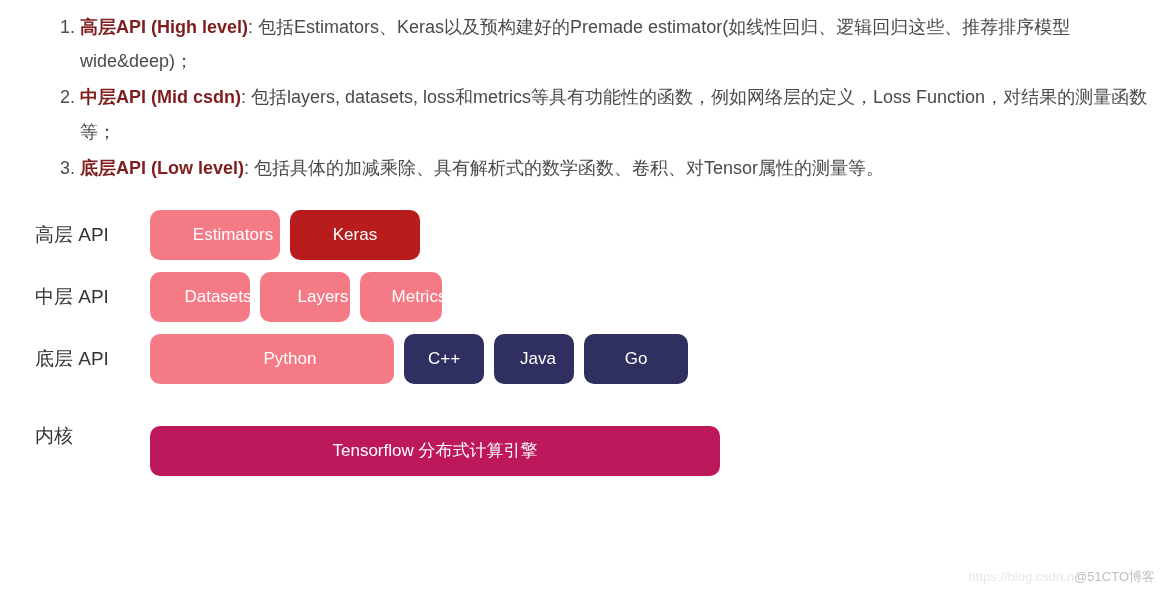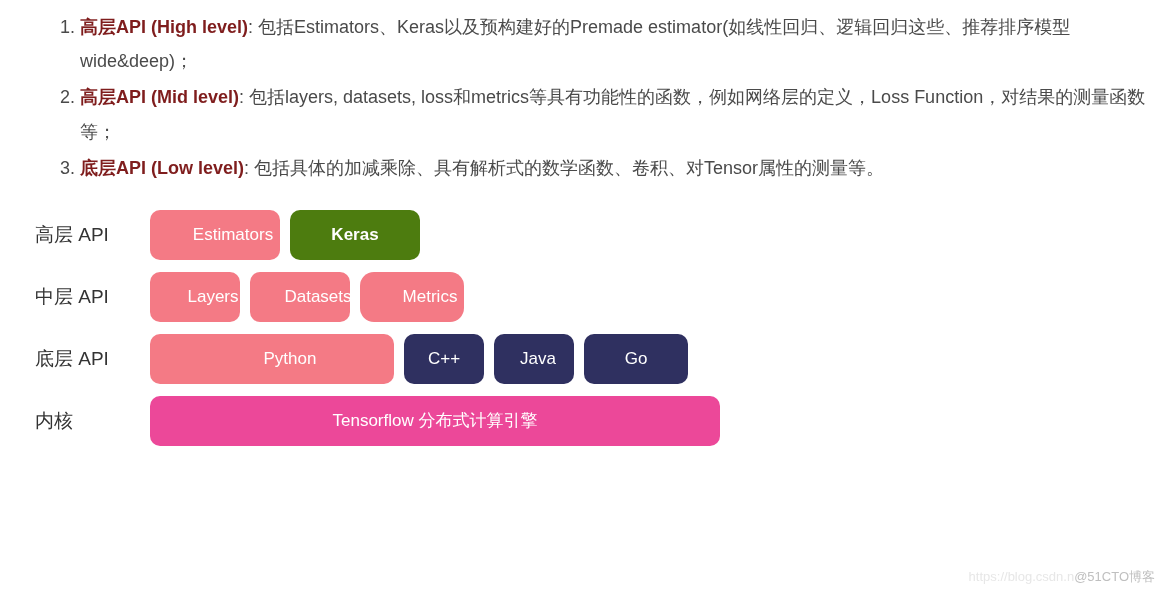--- a/index.html
+++ b/index.html
@@ -42,28 +42,28 @@
     .block {
       display: flex;
       align-items: center;
       justify-content: center;
       color: #fff;
       font-size: 17px;
       border-radius: 10px;
       height: 50px;
     }
     .pink { background: #f47a85; padding-left: 36px; }
-    .red { background: #4d7c0f; font-weight: bold; }
+    .red { background: #b91c1c; }
     .navy { background: #2f3060; }
-    .orange { background: #ec4899; }
+    .orange { background: #be185d; margin-top: 30px; }
     .estimators { width: 130px; }
     .keras { width: 130px; }
     .layers { width: 90px; }
     .datasets { width: 100px; }
-    .metrics { width: 104px; border-radius: 14px; }
+    .metrics { width: 82px; }
     .python { width: 244px; }
     .cpp { width: 80px; }
     .java { width: 80px; padding-left: 8px; }
     .go { width: 104px; }
     .kernel { width: 570px; }
     .watermark {
       position: absolute;
       right: 20px;
       bottom: 6px;
       font-size: 13px;
@@ -72,40 +72,40 @@
     .wm-faint { color: #e7e7e7; padding-left: 7px; }
   </style>
 </head>
 <body>
 
 <ol>
   <li>
     <span class="bold">高层API (High level)</span><span>: 包括Estimators、Keras以及预构建好的Premade estimator(如线性回归、逻辑回归这些、推荐排序模型wide&amp;deep)；</span>
   </li>
   <li>
-    <span class="bold">高层API (Mid level)</span><span>: 包括layers, datasets, loss和metrics等具有功能性的函数，例如网络层的定义，Loss Function，对结果的测量函数等；</span>
+    <span class="bold">中层API (Mid csdn)</span><span>: 包括layers, datasets, loss和metrics等具有功能性的函数，例如网络层的定义，Loss Function，对结果的测量函数等；</span>
   </li>
   <li>
     <span class="bold">底层API (Low level)</span><span>: 包括具体的加减乘除、具有解析式的数学函数、卷积、对Tensor属性的测量等。</span>
   </li>
 </ol>
 
 <div class="diagram">
   <div class="row">
     <div class="row-label">高层 API</div>
     <div class="blocks">
       <div class="block pink estimators">Estimators</div>
       <div class="block red keras">Keras</div>
     </div>
   </div>
   <div class="row">
     <div class="row-label">中层 API</div>
     <div class="blocks">
+      <div class="block pink datasets">Datasets</div>
       <div class="block pink layers">Layers</div>
-      <div class="block pink datasets">Datasets</div>
       <div class="block pink metrics">Metrics</div>
     </div>
   </div>
   <div class="row">
     <div class="row-label">底层 API</div>
     <div class="blocks">
       <div class="block pink python">Python</div>
       <div class="block navy cpp">C++</div>
       <div class="block navy java">Java</div>
       <div class="block navy go">Go</div>

